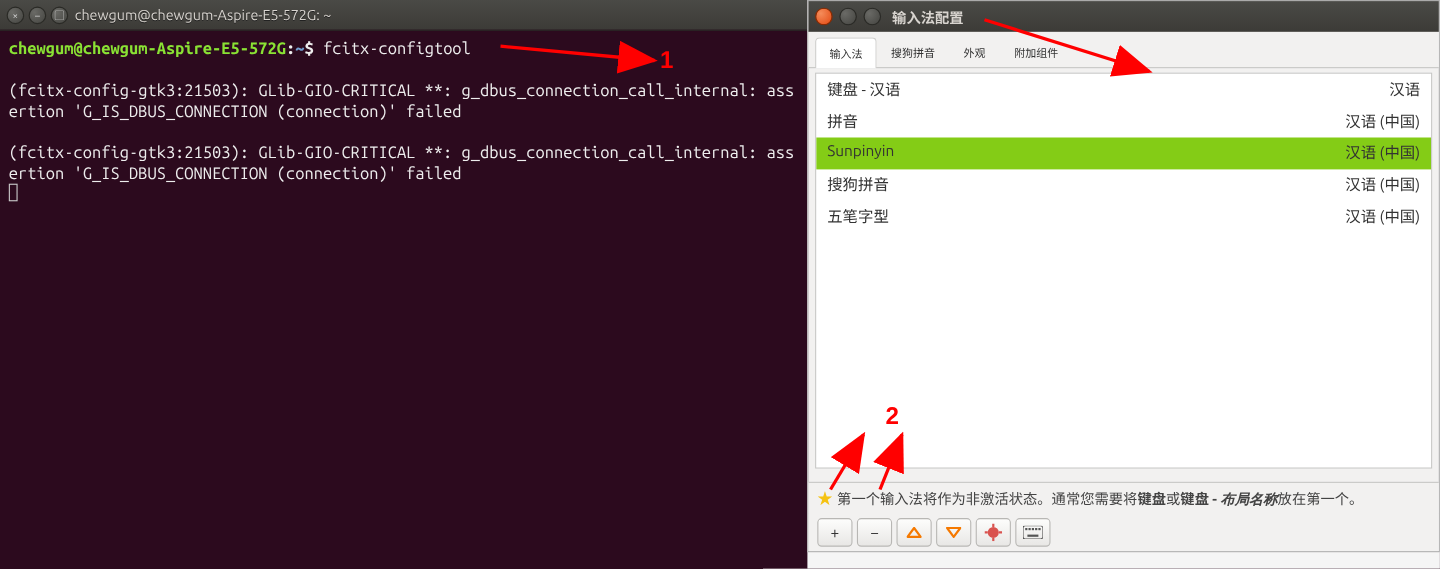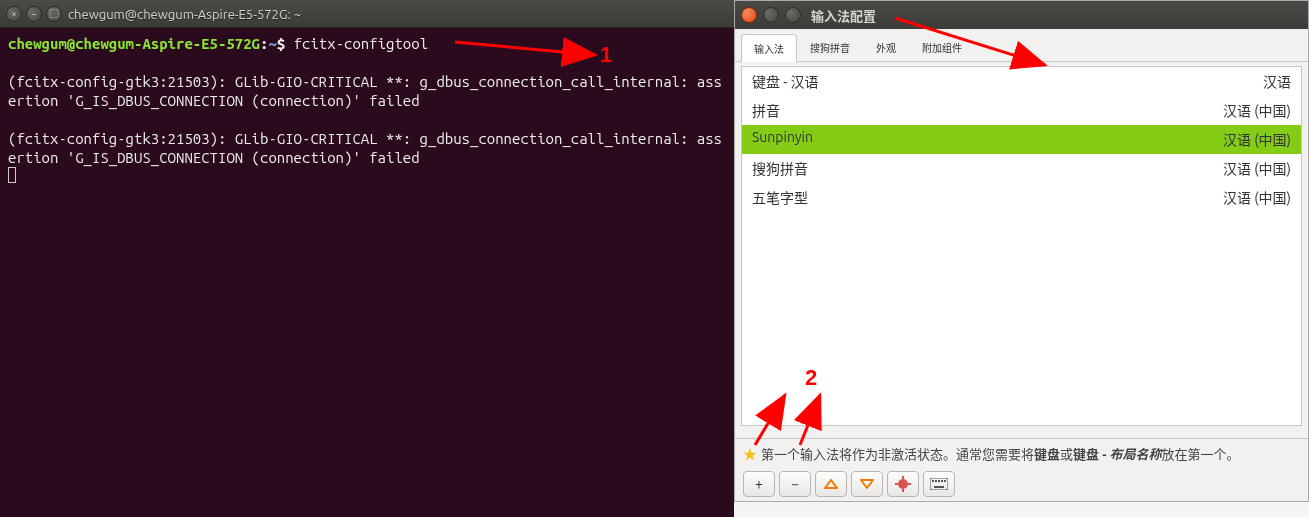--- a/index.html
+++ b/index.html
@@ -146,21 +146,21 @@
       align-items: center;
       gap: 4px;
       border-top: 1px solid #c7c7c5;
       background: #f2f1f0;
     }
     .star-icon {
       color: #f5c211;
       font-size: 14px;
     }
     .hint-bold { font-weight: bold; }
-    .hint-italic { font-style: italic; font-weight: bold; }
+    .hint-italic { font-style: italic; font-weight: bold; font-family: Liberation Mono, monospace; }
     .btn-bar {
       display: flex;
       gap: 4px;
       padding: 4px 8px;
       background: #f2f1f0;
     }
     .tool-btn {
       width: 32px; height: 26px;
       background: linear-gradient(to bottom, #fdfdfc, #e8e7e5);
       border: 1px solid #b8b7b4;

